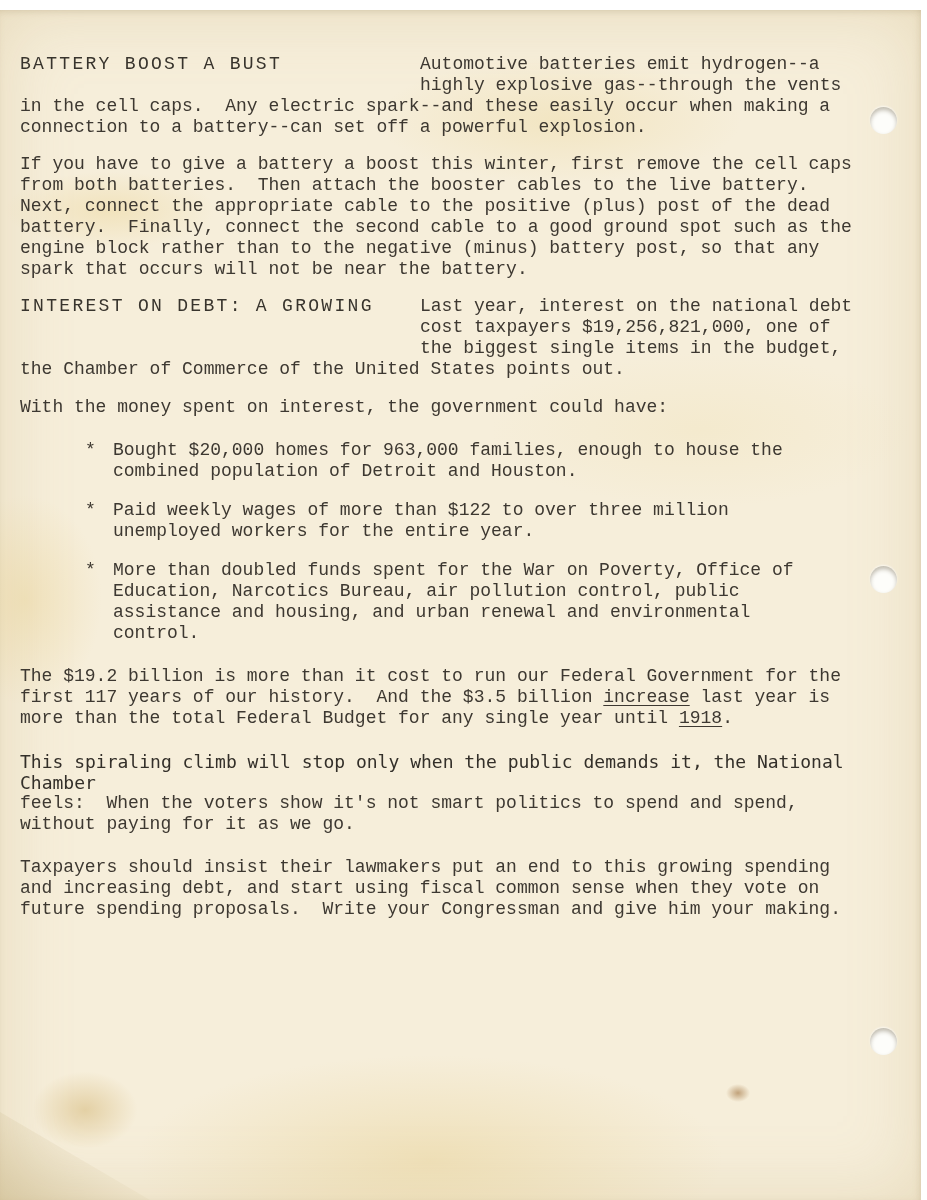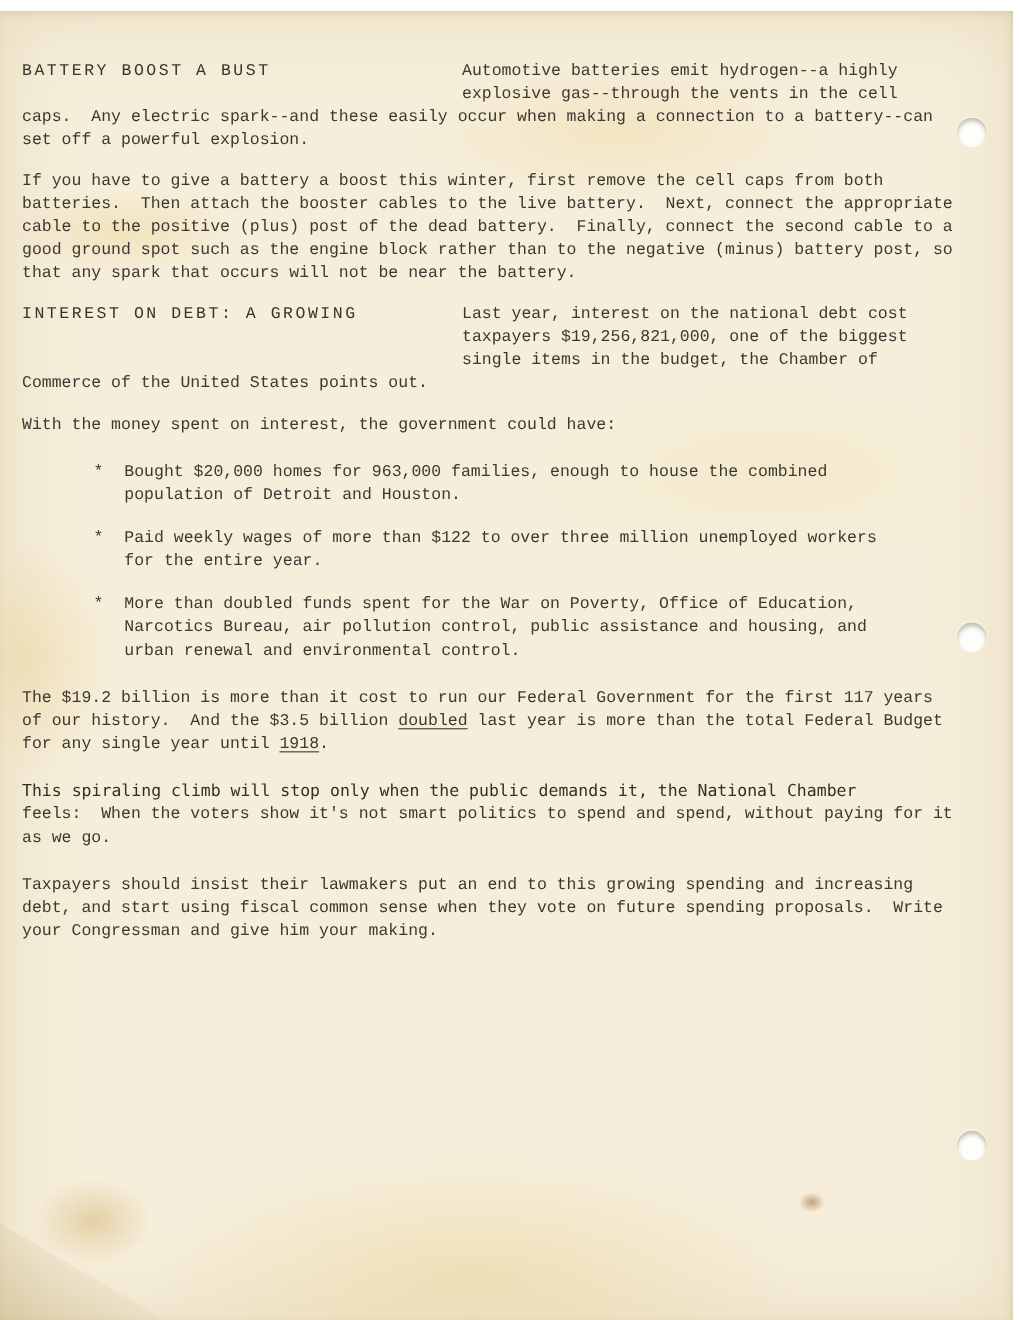--- a/index.html
+++ b/index.html
@@ -39,21 +39,21 @@
     box-shadow: inset 0 3px 4px rgba(120,108,85,0.45), 0 -1px 2px rgba(255,255,255,0.6);
   }
   .hole-1 { left: 870px; top: 97px; }
   .hole-2 { left: 870px; top: 556px; }
   .hole-3 { left: 870px; top: 1018px; }
 
   .content {
     position: relative;
     padding: 44px 0 0 20px;
     font-family: "Liberation Mono", "DejaVu Sans Mono", monospace;
-    font-size: 15px;
+    font-size: 18px;
     line-height: 21px;
     color: #3d3831;
   }
   .article { width: 850px; }
   .article-2 { margin-top: 16px; }
 
   .heading { float: left; width: 400px; letter-spacing: 2.3px; color: #38342d; }
   .heading-1 { min-height: 42px; }
   .heading-2 { min-height: 63px; }
 
@@ -101,21 +101,21 @@
       </div>
       <p class="lead">Last year, interest on the national debt cost taxpayers $19,256,821,000, one of the biggest single items in the budget, the Chamber of Commerce of the United States points out.</p>
       <p class="para">With the money spent on interest, the government could have:</p>
 
       <ul class="bullets">
         <li><span class="marker">*</span><span>Bought $20,000 homes for 963,000 families, enough to house the combined population of Detroit and Houston.</span></li>
         <li><span class="marker">*</span><span>Paid weekly wages of more than $122 to over three million unemployed workers for the entire year.</span></li>
         <li><span class="marker">*</span><span>More than doubled funds spent for the War on Poverty, Office of Education, Narcotics Bureau, air pollution control, public assistance and housing, and urban renewal and environmental control.</span></li>
       </ul>
 
-      <p class="para billion"><span>The $19.2 billion is more than it cost to run our Federal Government for the first 117 years of our history.  And the $3.5 billion </span><span class="u">doubled</span><span> last year is more than the total Federal Budget for any single year until </span><span class="u">1918</span><span>.</span></p>
+      <p class="para billion"><span>The $19.2 billion is more than it cost to run our Federal Government for the first 117 years of our history.  And the $3.5 billion </span><span class="u">increase</span><span> last year is more than the total Federal Budget for any single year until </span><span class="u">1918</span><span>.</span></p>
 
 
       <p class="para spiral"><span class="alt-type">This spiraling climb will stop only when the public demands it, the National Chamber</span><span>feels:  When the voters show it's not smart politics to spend and spend, without paying for it as we go.</span></p>
 
       <p class="para closing">Taxpayers should insist their lawmakers put an end to this growing spending and increasing debt, and start using fiscal common sense when they vote on future spending proposals.  Write your Congressman and give him your making.</p>
     </section>
 
   </div>
 
   <div class="hole hole-1"></div>

